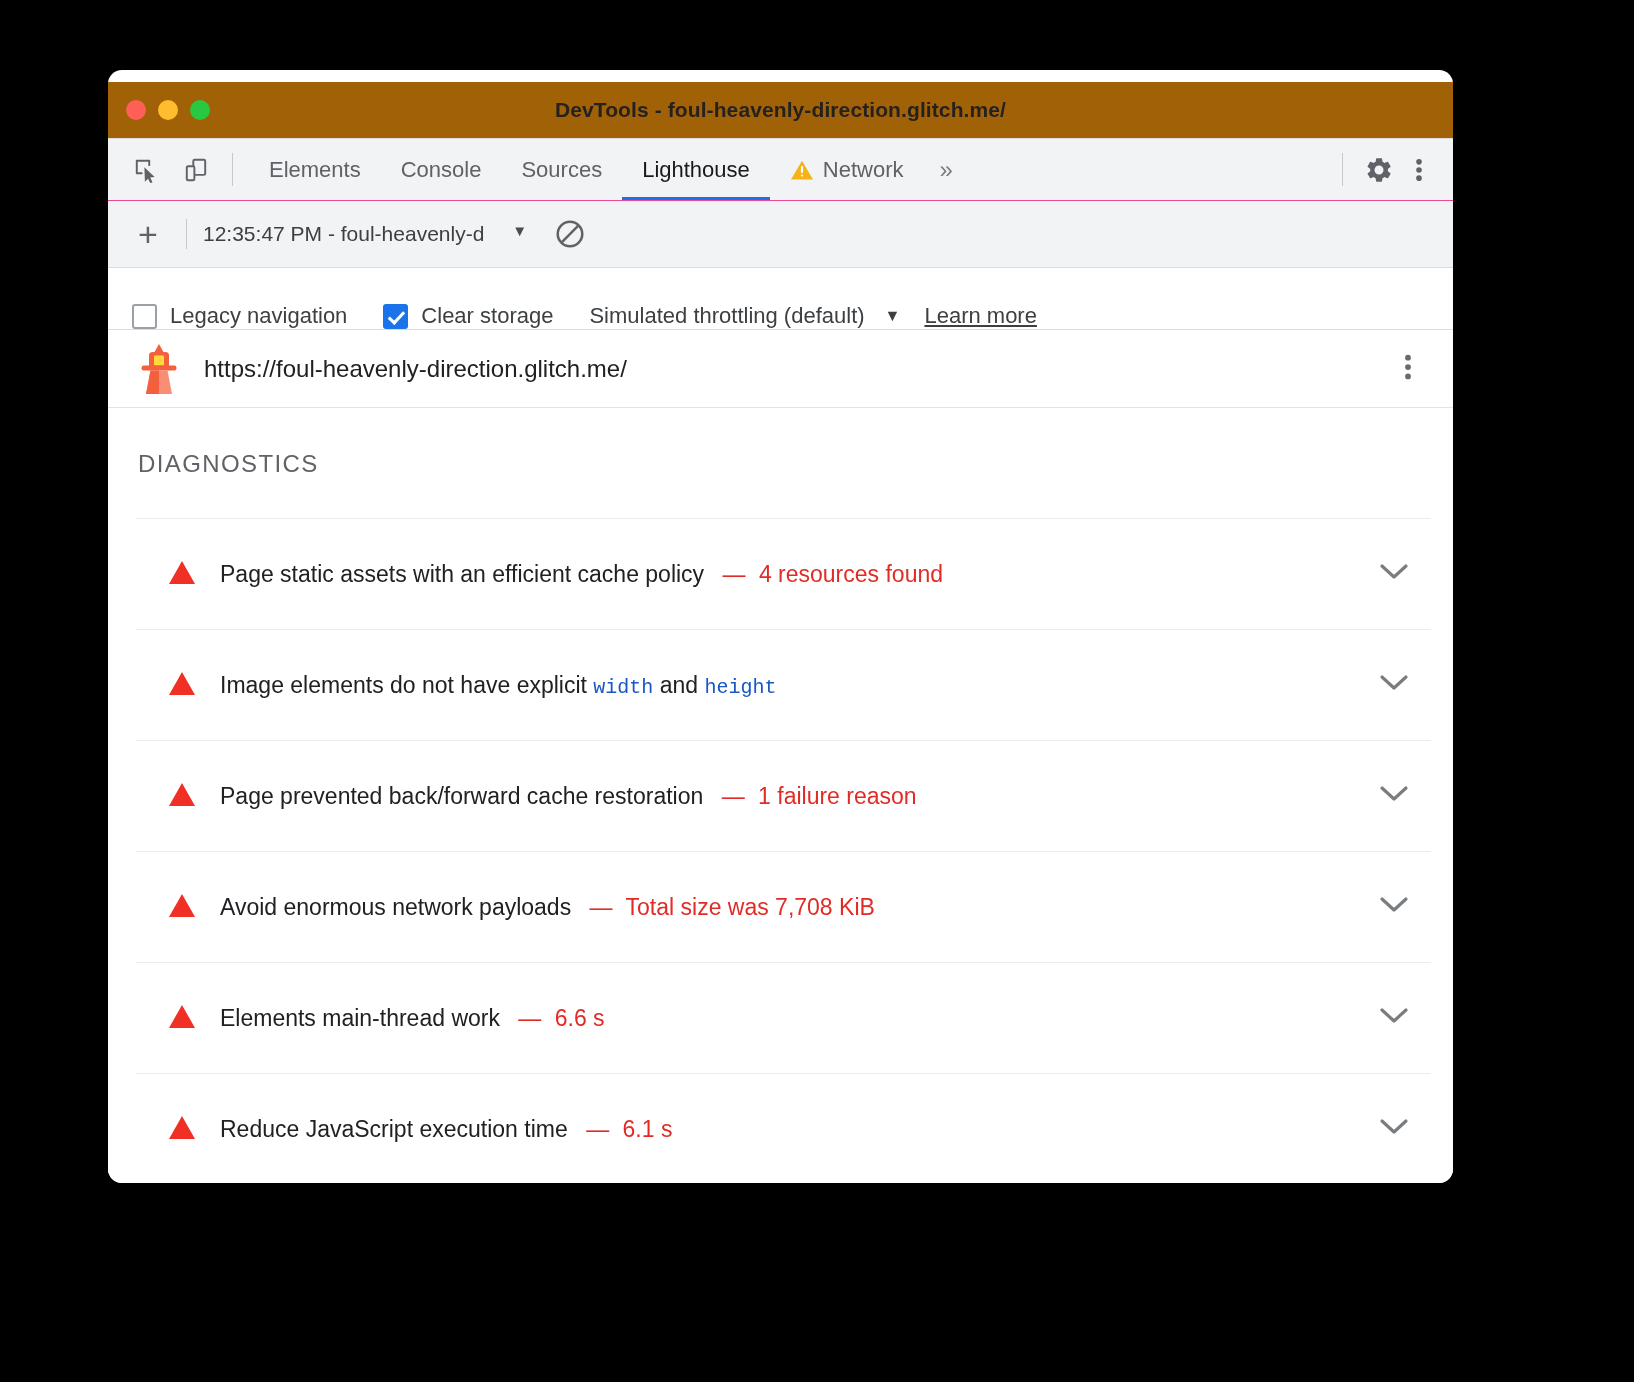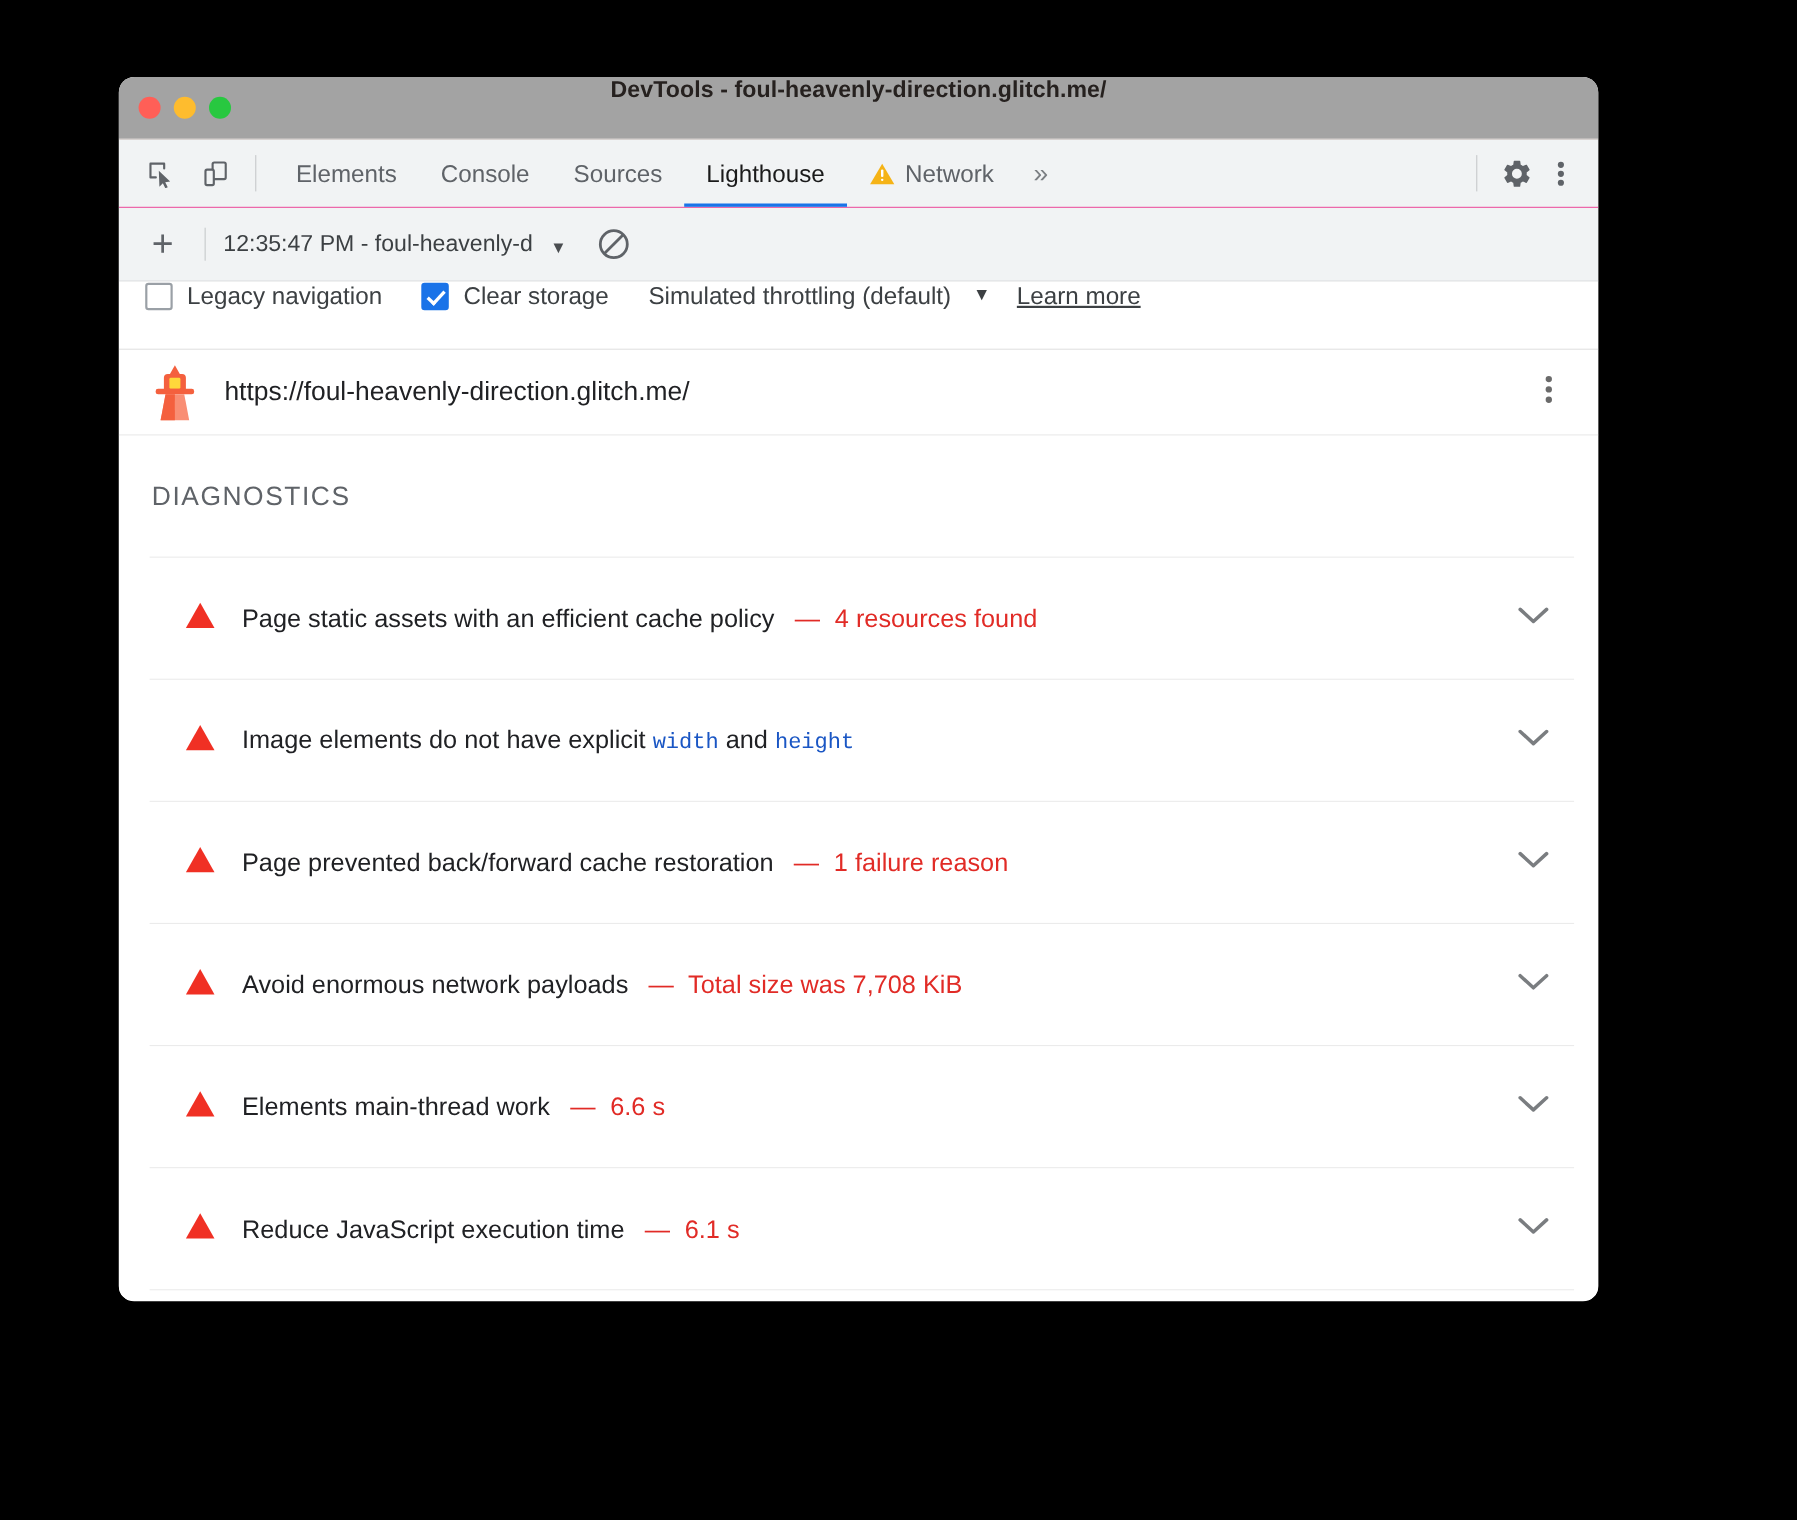--- a/index.html
+++ b/index.html
@@ -22,26 +22,27 @@
     height: 1113px;
     background: #ffffff;
     border-radius: 14px;
     overflow: hidden;
     box-shadow: 0 22px 60px rgba(0,0,0,0.55);
   }
 
   
   .titlebar {
     height: 57px;
-    background: #a3a3a3;
+    background: #a16207;
     border-bottom: 1px solid #e3dcd9;
     position: relative;
     display: flex;
-    align-items: flex-start;
+    align-items: center;
     justify-content: center;
+    margin-top: 12px;
   }
   .traffic {
     position: absolute;
     left: 18px;
     top: 50%;
     transform: translateY(-50%);
     display: flex;
     gap: 12px;
   }
   .dot { width: 20px; height: 20px; border-radius: 50%; }
@@ -123,22 +124,22 @@
     width: 44px;
     text-align: center;
     line-height: 1;
     font-weight: 300;
   }
   .runbar .vdiv2 {
     width: 1px; height: 30px; background: #c6c9cb; margin: 0 16px;
   }
   .run-select {
     display: flex;
-    align-items: flex-end;
-    gap: 16px;
+    align-items: flex-start;
+    gap: 28px;
     font-size: 21px;
     color: #3c4043;
     max-width: 420px;
   }
   .run-select .label {
     overflow: hidden;
     white-space: nowrap;
     max-width: 380px;
   }
   .caret { font-size: 15px; color: #4a4d50; }
@@ -147,21 +148,21 @@
     width: 34px; height: 34px;
     display: flex; align-items: center; justify-content: center;
   }
 
   
   .settings {
     height: 62px;
     background: #ffffff;
     border-bottom: 1px solid #dcdcdc;
     display: flex;
-    align-items: flex-start;
+    align-items: flex-end;
     padding: 0 20px 0 24px;
     gap: 0;
     font-size: 22px;
     color: #3c4043;
   }
   .chk-wrap { display: flex; align-items: center; gap: 13px; margin-right: 36px; }
   .chk {
     width: 25px; height: 25px;
     border: 2px solid #9aa0a6;
     border-radius: 3px;

